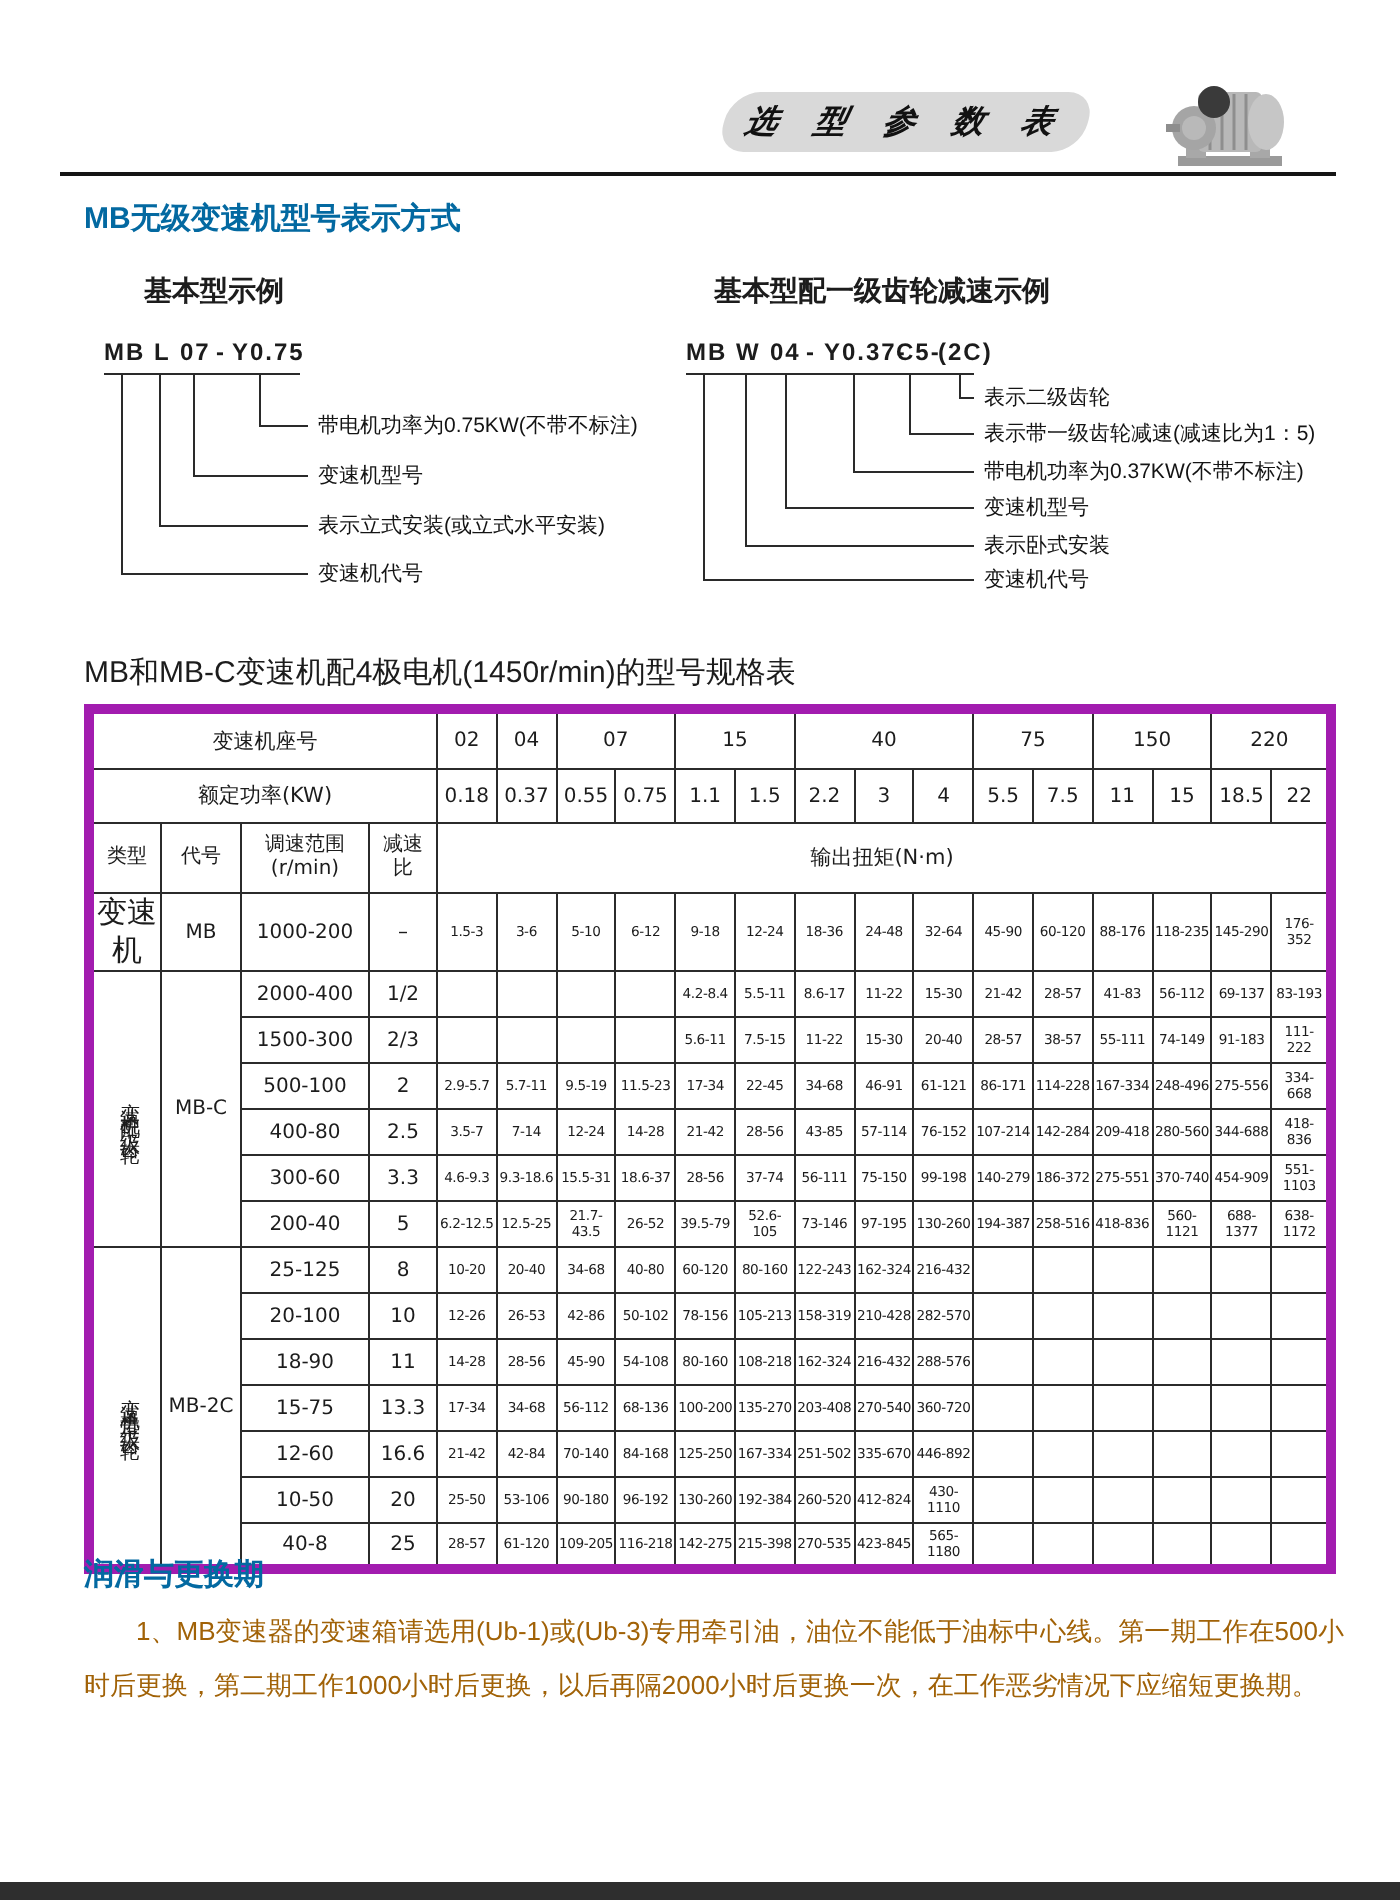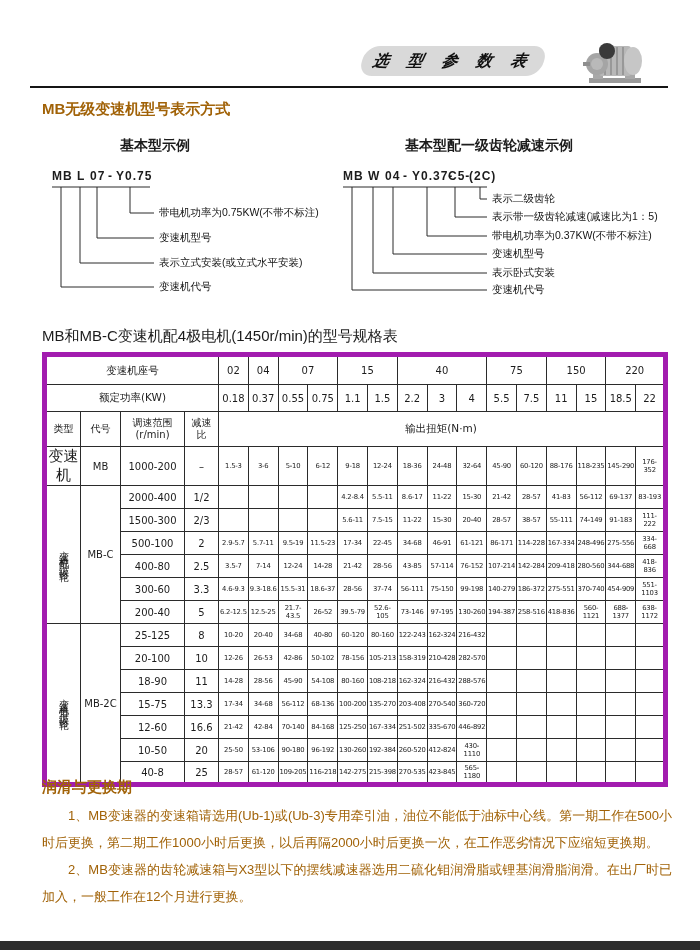--- a/index.html
+++ b/index.html
@@ -16,27 +16,27 @@
     display:flex;align-items:center;justify-content:center;
   }
   .band span{
     transform:skewX(4deg);font-size:16px;font-weight:bold;font-style:italic;
     letter-spacing:7px;color:#111;white-space:nowrap;
   }
   .hdr-rule{position:absolute;left:30px;top:86px;width:638px;height:2px;background:#151515;}
   .motor-icon{position:absolute;left:583px;top:34px;}
 
   
-  .sec-title{position:absolute;font-size:15px;font-weight:bold;color:#a16207;white-space:nowrap;}
+  .sec-title{position:absolute;font-size:15px;font-weight:bold;color:#0369a1;white-space:nowrap;}
 
   
   .diagram{position:absolute;top:133px;height:178px;}
   #diag-left{left:42px;width:300px;}
   #diag-right{left:335px;width:356px;}
-  .dtitle{position:absolute;top:4px;font-size:14px;font-weight:bold;white-space:nowrap;margin-left:48px;}
+  .dtitle{position:absolute;top:4px;font-size:14px;font-weight:bold;white-space:nowrap;}
   #diag-left .dtitle{left:30px;}
   #diag-right .dtitle{left:22px;}
   .cp{position:absolute;top:36px;font-size:12px;font-weight:bold;letter-spacing:1px;white-space:nowrap;}
   .dlines{position:absolute;left:0;top:0;}
   .dlines polyline,.dlines line{fill:none;stroke:#2a2a2a;stroke-width:1;}
   .dlabel{position:absolute;font-size:10.5px;white-space:nowrap;color:#141414;}
 
   
   .tbl-title{position:absolute;left:42px;top:327px;font-size:15px;font-weight:normal;white-space:nowrap;}
   #spec-table{
@@ -461,16 +461,15 @@
         <td class="val"></td>
         <td class="val"></td>
         <td class="val"></td>
       </tr>
     </tbody>
   </table>
 
 <div class="sec-title" style="left:42px;top:778px;">润滑与更换期</div>
 <div class="lub-text">
   <p>1、MB变速器的变速箱请选用(Ub-1)或(Ub-3)专用牵引油，油位不能低于油标中心线。第一期工作在500小时后更换，第二期工作1000小时后更换，以后再隔2000小时后更换一次，在工作恶劣情况下应缩短更换期。</p>
-  <p>2、MB变速器的齿轮减速箱与X3型以下的摆线减速器选用二硫化钼润滑脂或锂基润滑脂润滑。在出厂时已加入，一般工作在12个月进行更换。</p>
 </div>
 
 <div class="footer-bar"></div>
 
 </body></html>

